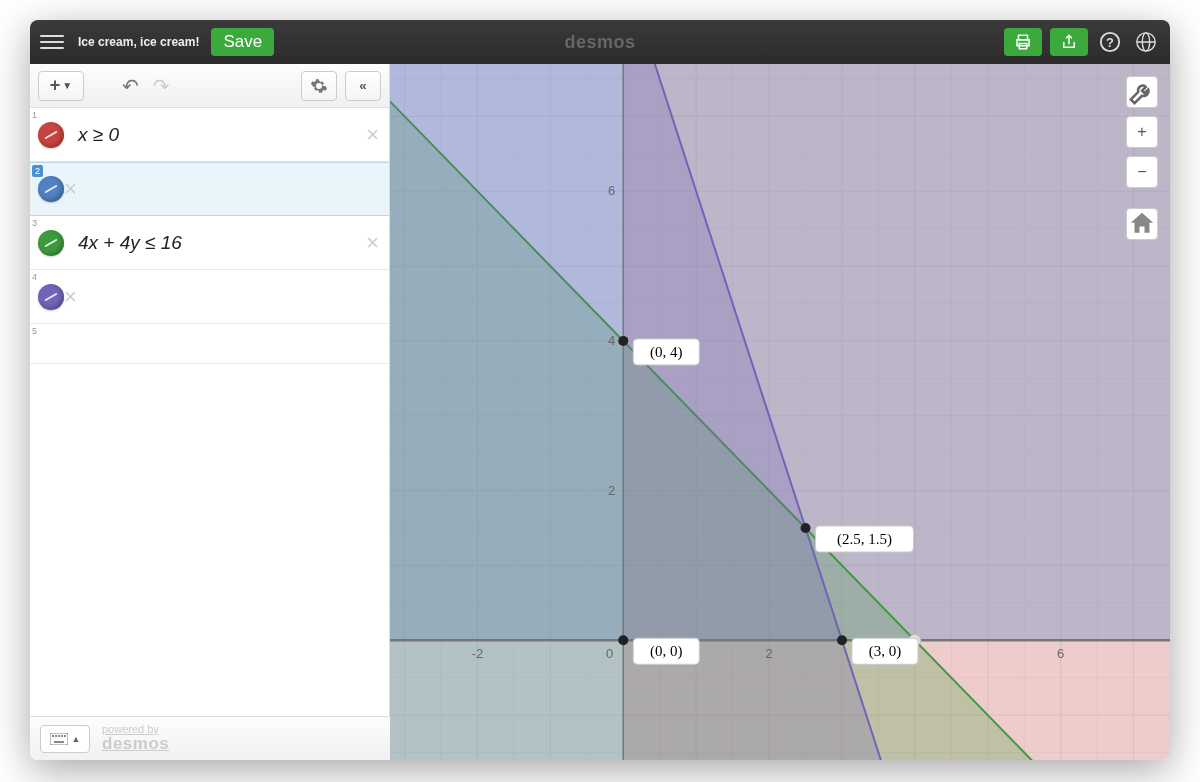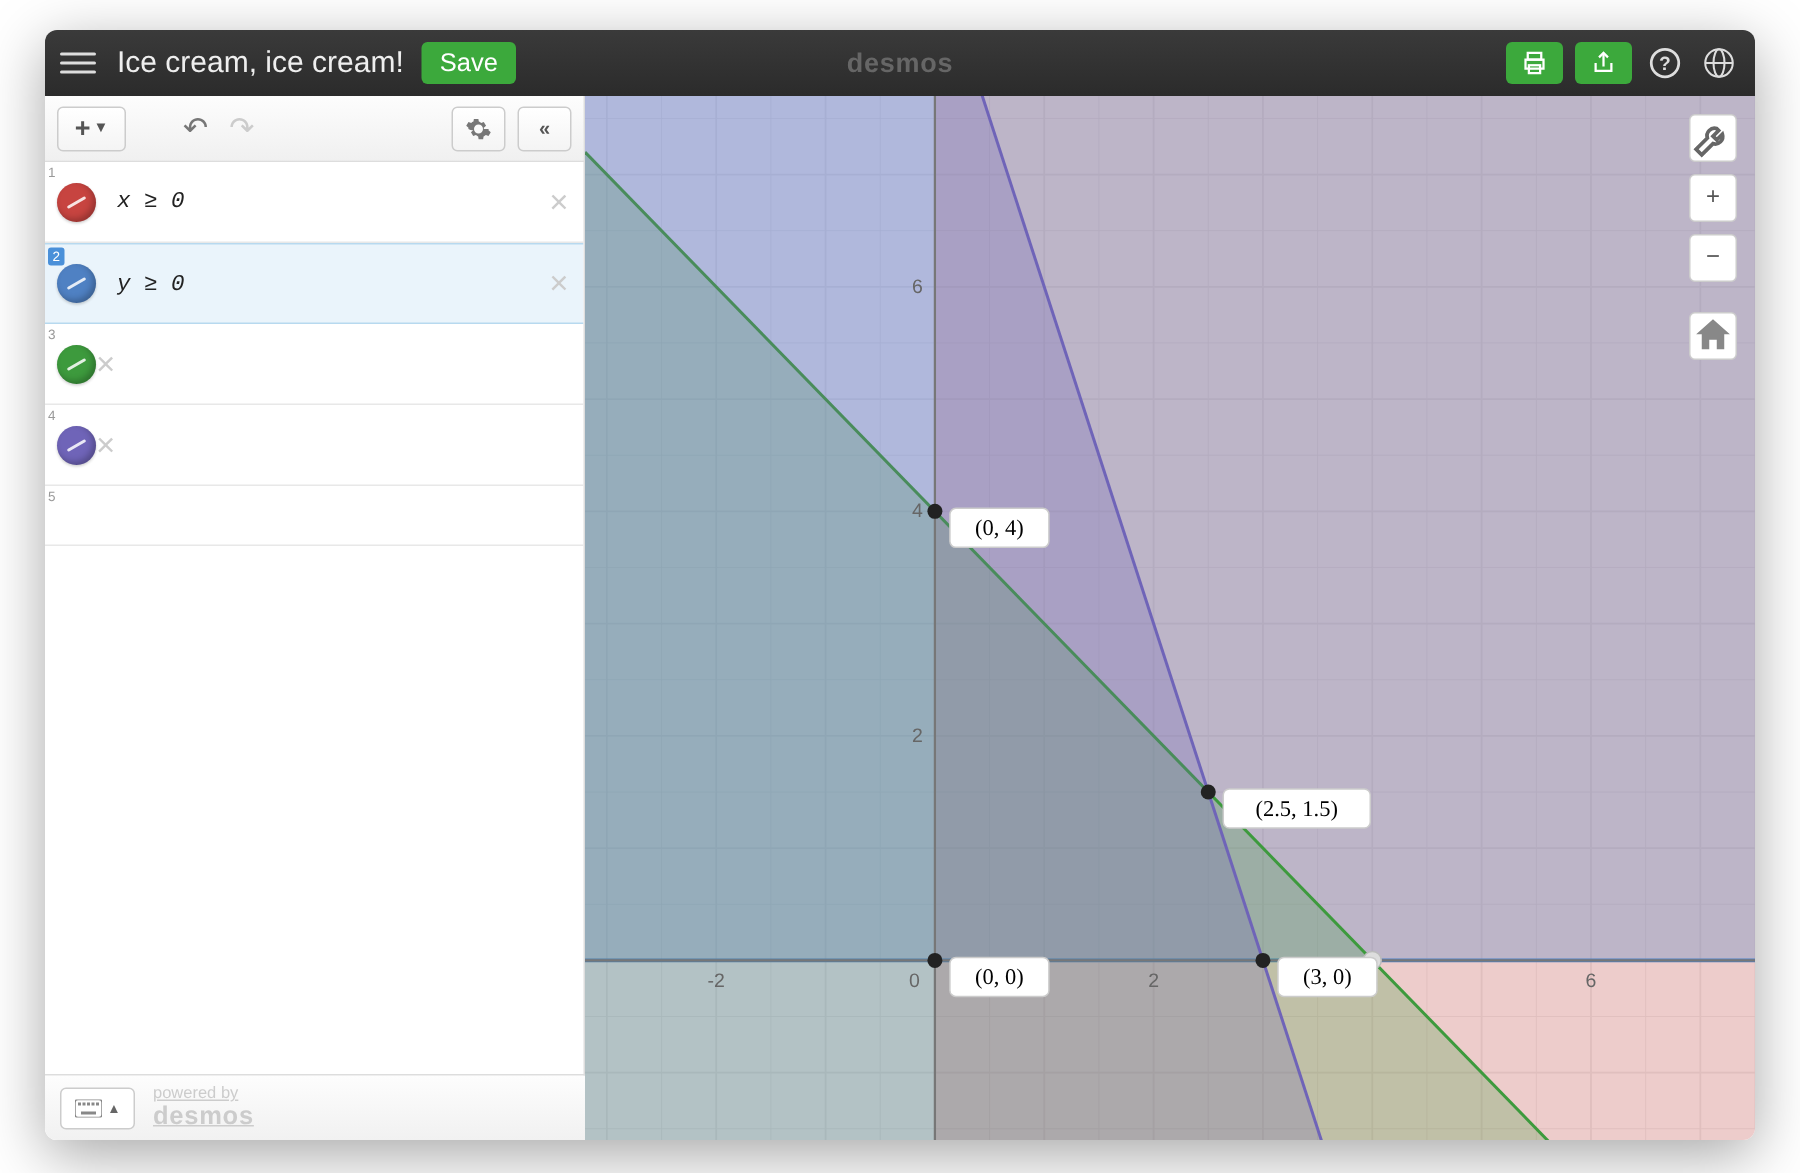--- a/index.html
+++ b/index.html
@@ -10,21 +10,21 @@
     background: #fff;
   }
   
   .topbar {
     height: 44px; background: linear-gradient(#3a3a3a, #2b2b2b);
     display: flex; align-items: center; padding: 0 10px; color: #ddd;
     position: relative;
   }
   .hamburger { width: 24px; height: 24px; display: flex; flex-direction: column; justify-content: center; gap: 4px; cursor: pointer; }
   .hamburger span { display: block; height: 2px; background: #ddd; border-radius: 1px; }
-  .doc-title { margin-left: 14px; font-size: 20px; color: #eee; font-weight: 400; }
+  .doc-title { margin-left: 14px; font-size: 12px; color: #eee; font-weight: 700; }
   .save-btn { margin-left: 12px; background: #3ca93c; color: #fff; border: none; border-radius: 4px; padding: 4px 12px; font-size: 17px; cursor: pointer; }
   .brand { position: absolute; left: 50%; transform: translateX(-50%); font-weight: 700; letter-spacing: 0.5px; color: #666; font-size: 18px; }
   .topbar-right { margin-left: auto; display: flex; align-items: center; gap: 8px; }
   .green-btn { background: #3ca93c; border: none; border-radius: 4px; width: 38px; height: 28px; display: flex; align-items: center; justify-content: center; cursor: pointer; color: #fff; }
   .icon-btn-top { width: 28px; height: 28px; display: flex; align-items: center; justify-content: center; color: #ddd; cursor: pointer; border-radius: 50%; }
 
   
   .toolrow {
     position: absolute; left: 0; top: 44px; width: 360px; height: 44px;
     background: linear-gradient(#fdfdfd, #f0f0f0);
@@ -38,21 +38,21 @@
   .undo-redo .icn.disabled { color: #ccc; cursor: default; }
   .toolrow-right { margin-left: auto; display: flex; gap: 8px; }
   .gear-btn, .collapse-btn { width: 36px; }
 
   
   .sidebar { position: absolute; left: 0; top: 88px; bottom: 0; width: 360px; background: #fff; border-right: 1px solid #ddd; overflow-y: auto; }
   .expr-row { position: relative; display: flex; align-items: center; border-bottom: 1px solid #e8e8e8; min-height: 54px; }
   .expr-row .rownum { position: absolute; left: 2px; top: 2px; font-size: 9px; color: #999; }
   .expr-row .color-dot { width: 26px; height: 26px; border-radius: 50%; margin-left: 8px; cursor: pointer; flex-shrink: 0; position: relative; box-shadow: inset -2px -2px 4px rgba(0,0,0,0.25), 0 1px 2px rgba(0,0,0,0.2); }
   .expr-row .color-dot::after { content:""; position:absolute; left:6px; top:12px; width:14px; height:2px; background:rgba(255,255,255,0.85); transform:rotate(-30deg); border-radius:1px; }
-  .expr-row .expr { margin-left: 14px; font-family: Liberation Mono, monospace; font-style: italic; font-size: 15px; color: #222; flex: 1; cursor: text; }
+  .expr-row .expr { margin-left: 14px; font-family: Liberation Sans, sans-serif; font-style: italic; font-size: 19px; color: #222; flex: 1; cursor: text; }
   .expr-row .del { margin-right: 10px; font-size: 22px; color: #ccc; cursor: pointer; }
   .expr-row.selected { background: #eaf4fb; border-top: 1px solid #b7d9ef; border-bottom: 1px solid #b7d9ef; }
   .expr-row.selected .rownum { background:#4a90d9; color:#fff; padding:1px 3px; border-radius:2px; }
   .expr-row.empty { min-height: 40px; }
 
   
   .footer { position: absolute; left: 0; bottom: 0; width: 360px; height: 44px; background: linear-gradient(#fdfdfd,#f1f1f1); border-top: 1px solid #ddd; display: flex; align-items: center; padding: 0 10px; gap: 12px; }
   .keypad-btn { width: 50px; height: 28px; border: 1px solid #ccc; border-radius: 4px; background: #fff; display: flex; align-items: center; justify-content: center; cursor: pointer; gap: 4px; color: #666; font-size: 14px; }
   .powered { color: #ccc; font-size: 11px; line-height: 1.1; text-decoration: underline; }
   .powered .d { font-size: 17px; font-weight: 700; letter-spacing: 0.5px; }
@@ -135,26 +135,26 @@
   <div class="sidebar" id="expr-list">
       <div class="expr-row">
         <div class="rownum">1</div>
         <div class="color-dot" style="background: rgb(199, 68, 64);"></div>
         <div class="expr">x ≥ 0</div>
         <div class="del">×</div>
       </div>
       <div class="expr-row selected">
         <div class="rownum">2</div>
         <div class="color-dot" style="background: rgb(79, 129, 195);"></div>
-        <div class="expr">y ≥ 0</div>
         <div class="del">×</div>
       </div>
       <div class="expr-row">
         <div class="rownum">3</div>
         <div class="color-dot" style="background: rgb(61, 154, 61);"></div>
+        <div class="expr">4x + 4y ≤ 16</div>
         <div class="del">×</div>
       </div>
       <div class="expr-row">
         <div class="rownum">4</div>
         <div class="color-dot" style="background: rgb(111, 100, 184);"></div>
         <div class="del">×</div>
       </div>
       <div class="expr-row empty">
         <div class="rownum">5</div>
       </div>

